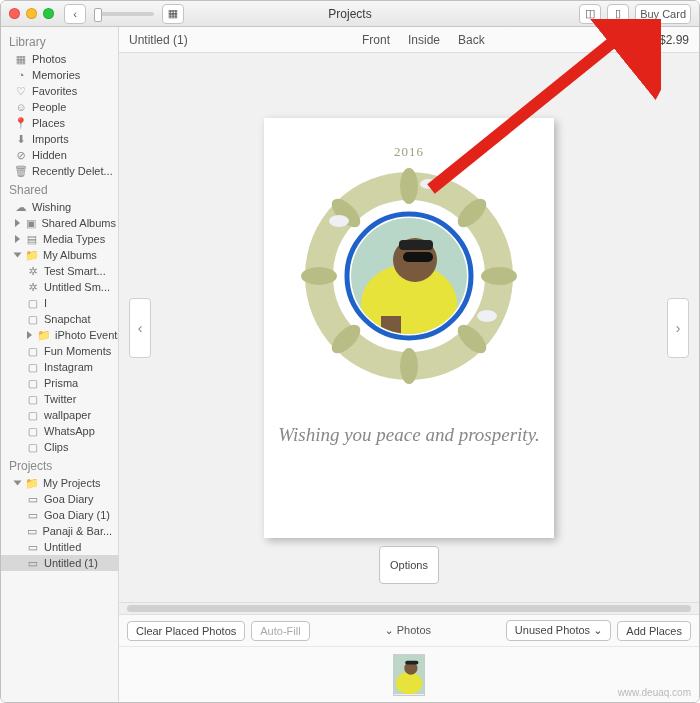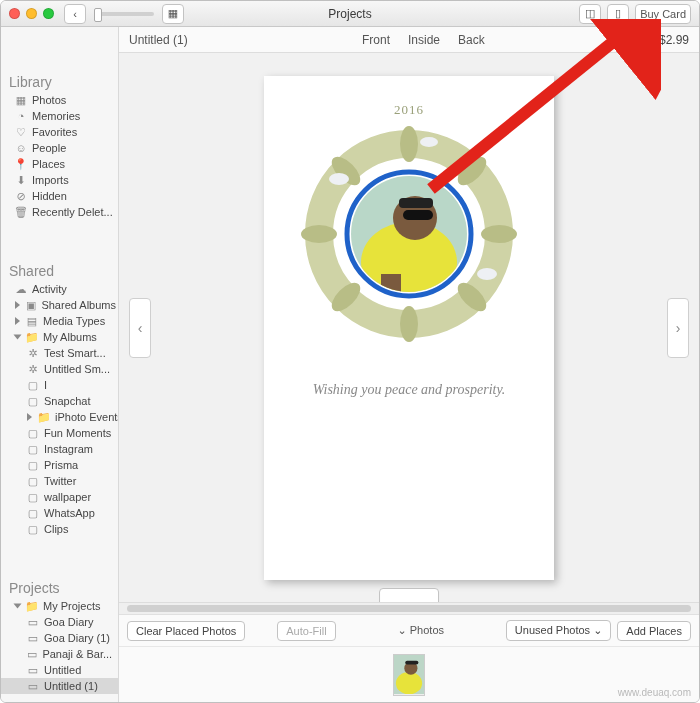--- a/index.html
+++ b/index.html
@@ -11,48 +11,48 @@
 .dot.r { background:#ff5f57; } .dot.y{background:#ffbd2e;} .dot.g{background:#28c940;}
 .tb-btn { background:#fff; border:1px solid #c3c3c3; border-radius:4px; height:20px; min-width:22px; display:flex; align-items:center; justify-content:center; font-size:11px; color:#555; padding:0 4px; }
 .tb-group { display:flex; gap:4px; align-items:center; }
 .tb-title { position:absolute; left:50%; transform:translateX(-50%); font-size:12px; color:#3a3a3a; }
 .tb-right { margin-left:auto; display:flex; gap:6px; align-items:center; }
 .slider-stub { width:60px; height:4px; background:#d0d0d0; border-radius:2px; position:relative; margin:0 4px; }
 .slider-stub::after { content:""; position:absolute; left:0; top:-4px; width:6px; height:12px; background:#fff; border:1px solid #aaa; border-radius:2px; }
 
 .body { flex:1; display:flex; min-height:0; }
 .sidebar { width:118px; background:#f6f6f6; border-right:1px solid #d9d9d9; font-size:11px; color:#464646; overflow:hidden; padding-top:4px; }
-.sb-section { color:#8a8a8a; font-size:14px; padding:4px 8px 2px;margin-top:39px; }
+.sb-section { color:#8a8a8a; font-size:12px; padding:4px 8px 2px; }
 .sb-item { display:flex; align-items:center; gap:5px; padding:2px 6px 2px 14px; white-space:nowrap; overflow:hidden; text-overflow:ellipsis; cursor:default; }
 .sb-item.sub { padding-left:26px; }
 .sb-item.sel { background:#d8d8d8; }
 .sb-icon { width:12px; height:12px; display:inline-flex; align-items:center; justify-content:center; color:#8a8a8a; font-size:11px; }
 .disc { display:inline-block; width:0; height:0; border-top:4px solid transparent; border-bottom:4px solid transparent; border-left:5px solid #8a8a8a; margin-right:1px; }
 .disc.open { transform:rotate(90deg); }
 
 .main { flex:1; display:flex; flex-direction:column; background:#f1f1f1; min-width:0; }
 .subhdr { height:26px; background:#fafafa; border-bottom:1px solid #ddd; display:flex; align-items:center; font-size:12px; color:#555; padding:0 10px; gap:18px; }
 .subhdr .spacer { flex:1; }
 .subhdr .price { color:#444; }
 .canvas-area { flex:1; position:relative; display:flex; align-items:center; justify-content:center; overflow:hidden; }
 .nav-arrow { position:absolute; top:50%; transform:translateY(-50%); width:22px; height:60px; background:#fff; border:1px solid #cfcfcf; border-radius:4px; display:flex; align-items:center; justify-content:center; color:#888; font-size:14px; }
 .nav-arrow.left { left:10px; } .nav-arrow.right { right:10px; }
 
-.card { width:290px; height:504px; background:#fff; box-shadow:3px 3px 8px rgba(0,0,0,.25); position:relative; display:flex; flex-direction:column; align-items:center; padding-top:26px; }
+.card { width:290px; height:420px; background:#fff; box-shadow:3px 3px 8px rgba(0,0,0,.25); position:relative; display:flex; flex-direction:column; align-items:center; padding-top:26px; }
 .card-year { font-family: Georgia, serif; font-size:13px; color:#9aa07a; letter-spacing:1px; }
 .wreath { width:220px; height:220px; margin-top:6px; position:relative; }
-.card-msg { font-family: Georgia, 'Times New Roman', serif; font-style:italic; font-size:14px; color:#888; margin-top:38px; }
+.card-msg { font-family: Georgia, 'Times New Roman', serif; font-style:italic; font-size:19px; color:#888; margin-top:38px; }
 .options-btn { position:absolute; bottom:-8px; left:50%; transform:translate(-50%,100%); background:#fff; border:1px solid #c3c3c3; border-radius:4px; font-size:11px; padding:12px 10px; color:#444; }
 
 .bottom-bar { border-top:1px solid #ddd; background:#fafafa; }
 .scroll-stub { height:12px; background:#efefef; border-bottom:1px solid #e0e0e0; position:relative; }
 .scroll-stub::after{ content:""; position:absolute; left:8px; right:8px; top:2px; height:7px; background:#d0d0d0; border-radius:4px; }
 .btn-row { display:flex; align-items:center; gap:6px; padding:5px 8px; font-size:11px; }
 .m-btn { background:#fff; border:1px solid #c3c3c3; border-radius:4px; padding:3px 8px; font-size:11px; color:#444; }
-.m-btn.dis { color:#aaa;margin-left:26px; }
+.m-btn.dis { color:#aaa; }
 .btn-row .center { flex:1; text-align:center; color:#555; }
 .thumbs { height:56px; display:flex; align-items:center; justify-content:center; border-top:1px solid #e7e7e7; }
 .thumb { width:32px; height:42px; background:#eee; border:1px solid #ccc; position:relative; overflow:hidden; }
 .thumb-inner{ position:absolute; inset:0; }
 
 .watermark { position:absolute; right:8px; bottom:4px; font-size:10px; color:#b9b9b9;margin-top:24px; }
 
 .arrow-annot { position:absolute; pointer-events:none; z-index:50; }
 </style>
 </head>
@@ -120,21 +120,21 @@
           <span>Hidden</span>
         </div>
       <div class="sb-item">
           <span class="sb-icon">🗑</span>
           <span>Recently Delet...</span>
         </div>
 
       <div class="sb-section">Shared</div>
       <div class="sb-item">
           <span class="sb-icon">☁</span>
-          <span>Activity</span>
+          <span>Wishing</span>
         </div>
       <div class="sb-item">
           <span class="disc"></span>
           <span class="sb-icon">▣</span>
           <span>Shared Albums</span>
         </div>
 
       <div class="sb-item">
           <span class="disc"></span>
           <span class="sb-icon">▤</span>

